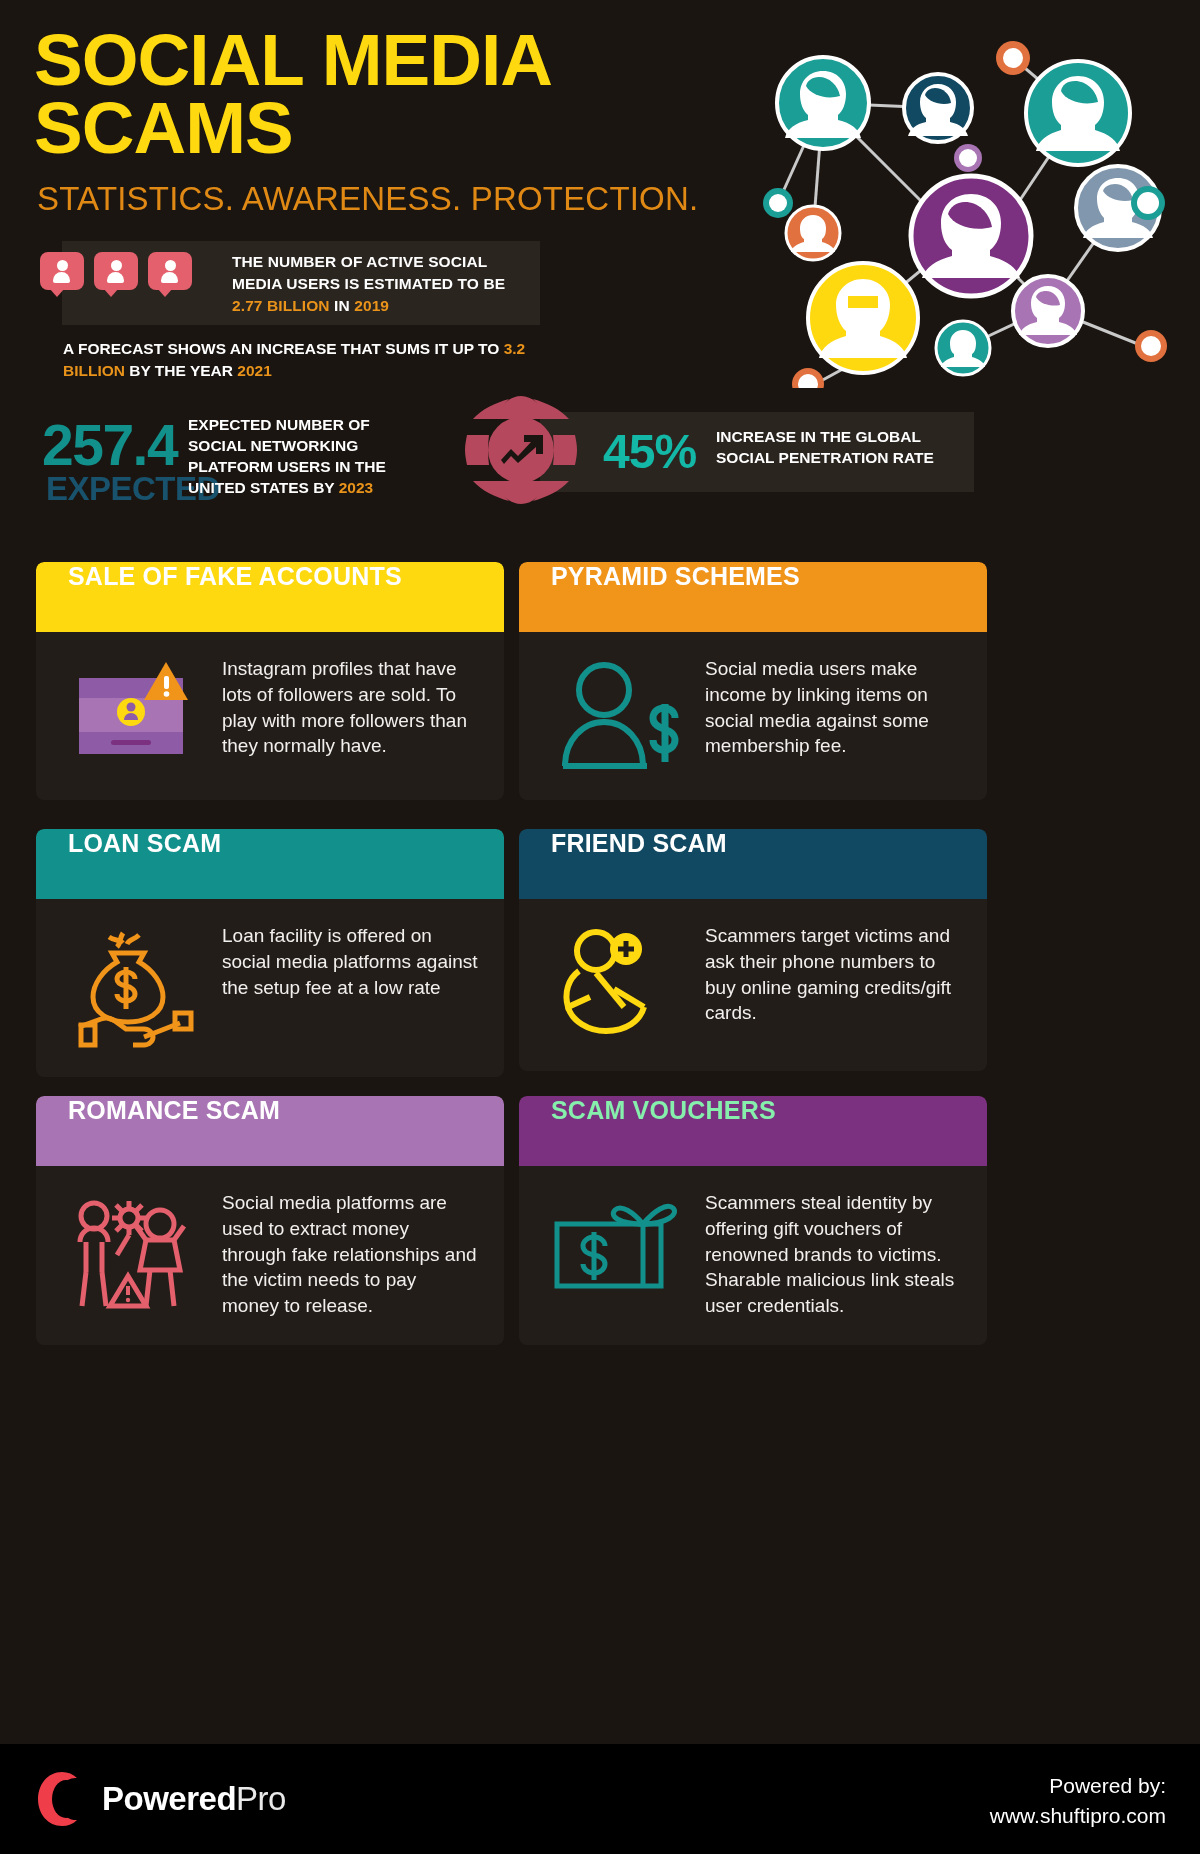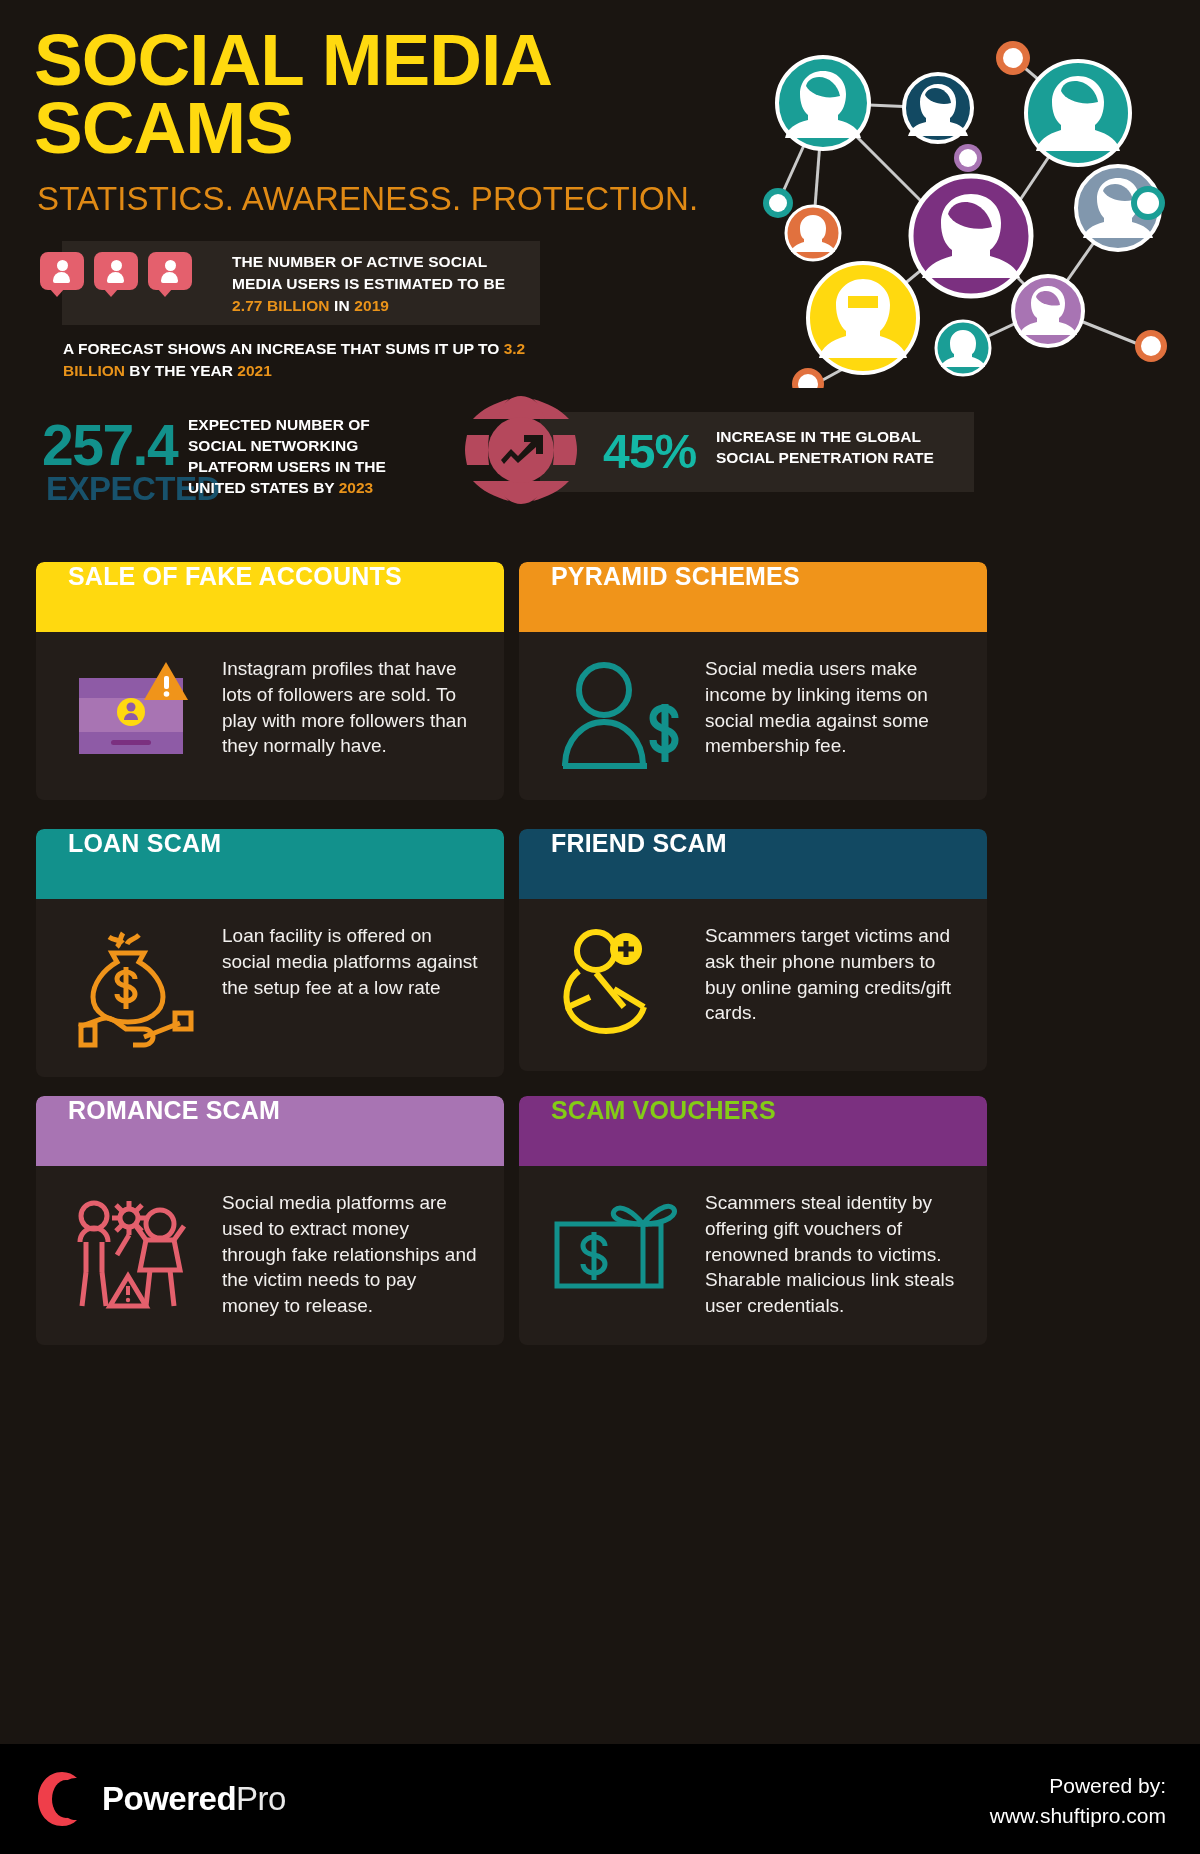--- a/index.html
+++ b/index.html
@@ -415,21 +415,21 @@
             <path d="M56 92v9" stroke-width="4"></path>
             <circle cx="56" cy="106" r="2.2" fill="#e4606d" stroke="none"></circle>
           </svg>
         </div>
         <div class="card-text">Social media platforms are used to extract money through fake relationships and the victim needs to pay money to release.</div>
       </div>
     </div>
 
     <div class="card" style="left:519px; top:544px;">
       <div class="card-head" style="background:#7b3080;">
-        <span style="color:#84cc16">SCAM VOUCHERS</span>
+        <span style="color:#86efac">SCAM VOUCHERS</span>
       </div>
       <div class="card-body">
         <div class="card-icon">
           <svg width="136" height="108" viewBox="0 0 136 108" fill="none" stroke="#12918c" stroke-width="5">
             <rect x="6" y="30" width="104" height="62"></rect>
             <path d="M36 52c0-5-5-9-11-9s-11 4-11 9 5 8 11 9 11 4 11 9-5 9-11 9-11-4-11-9" transform="translate(18,0)"></path>
             <line x1="43" y1="38" x2="43" y2="86"></line>
             <path d="M92 30v62" stroke-width="5"></path>
             <path d="M92 30c-10-12-22-20-28-14s4 14 28 14z"></path>
             <path d="M92 30c10-12 24-22 30-16s-6 16-30 16z"></path>

